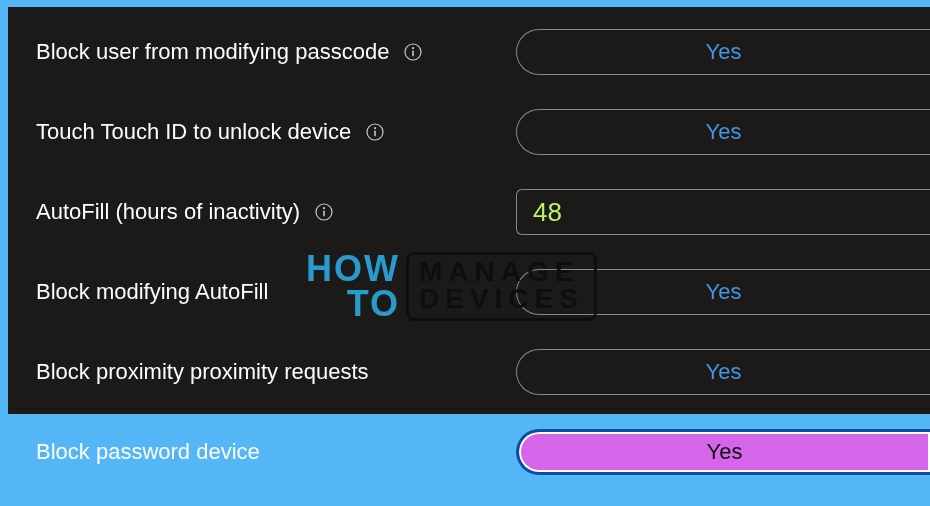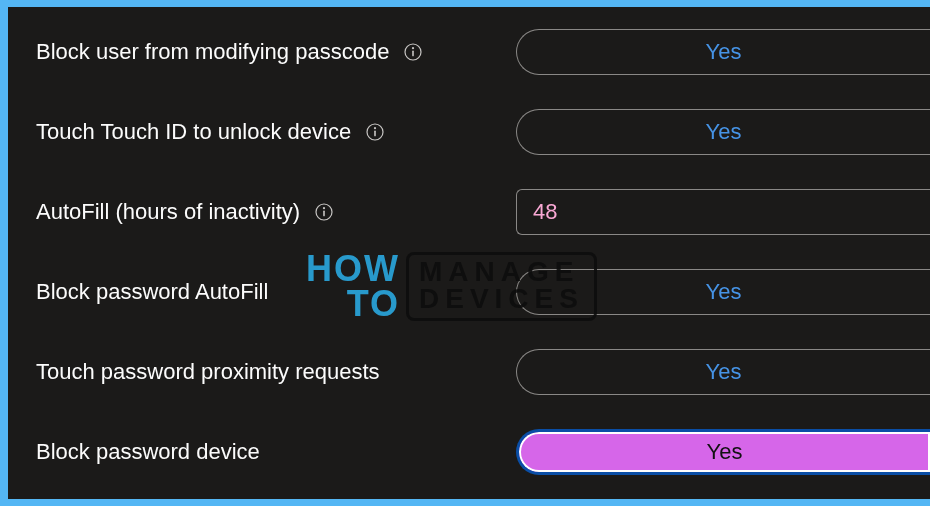--- a/index.html
+++ b/index.html
@@ -6,21 +6,21 @@
   html, body { width: 930px; height: 506px; }
   body {
     background: #54b6f4;
     padding: 7px 0 7px 8px;
     font-family: "Segoe UI", Arial, sans-serif;
     position: relative;
     overflow: hidden;
   }
   .panel {
     width: 922px;
-    height: 492px;
+    height: 407px;
     background: #1b1a19;
     padding: 20px 0 12px 28px;
     position: relative;
   }
   .row {
     display: flex;
     align-items: center;
     height: 50px;
     margin-bottom: 30px;
   }
@@ -74,22 +74,22 @@
     border-right: none;
   }
   .textbox {
     width: 100%;
     height: 46px;
     background: transparent;
     border: 1.5px solid #8a8886;
     border-top-left-radius: 6px;
     border-bottom-left-radius: 6px;
     border-right: none;
-    color: #f9a8d4;
-    font-size: 22px;
+    color: #bef264;
+    font-size: 26px;
     padding: 0 16px;
     outline: none;
     font-family: inherit;
   }
   
   .watermark {
     position: absolute;
     left: 298px;
     top: 245px;
     display: flex;
@@ -178,32 +178,32 @@
           </svg>
       </span>
     </div>
     <div class="control">
       <input class="textbox" type="text" value="48" style="">
     </div>
   </div>
 
   <div class="row">
     <div class="label">
-      <span>Block password AutoFill</span>
-    </div>
-    <div class="control">
-      <div class="pill">
-        <span>Yes</span>
-      </div>
-    </div>
-  </div>
-
-  <div class="row">
-    <div class="label">
-      <span>Touch password proximity requests</span>
+      <span>Block modifying AutoFill</span>
+    </div>
+    <div class="control">
+      <div class="pill">
+        <span>Yes</span>
+      </div>
+    </div>
+  </div>
+
+  <div class="row">
+    <div class="label">
+      <span>Block proximity proximity requests</span>
     </div>
     <div class="control">
       <div class="pill">
         <span>Yes</span>
       </div>
     </div>
   </div>
 
   <div class="row">
     <div class="label">

